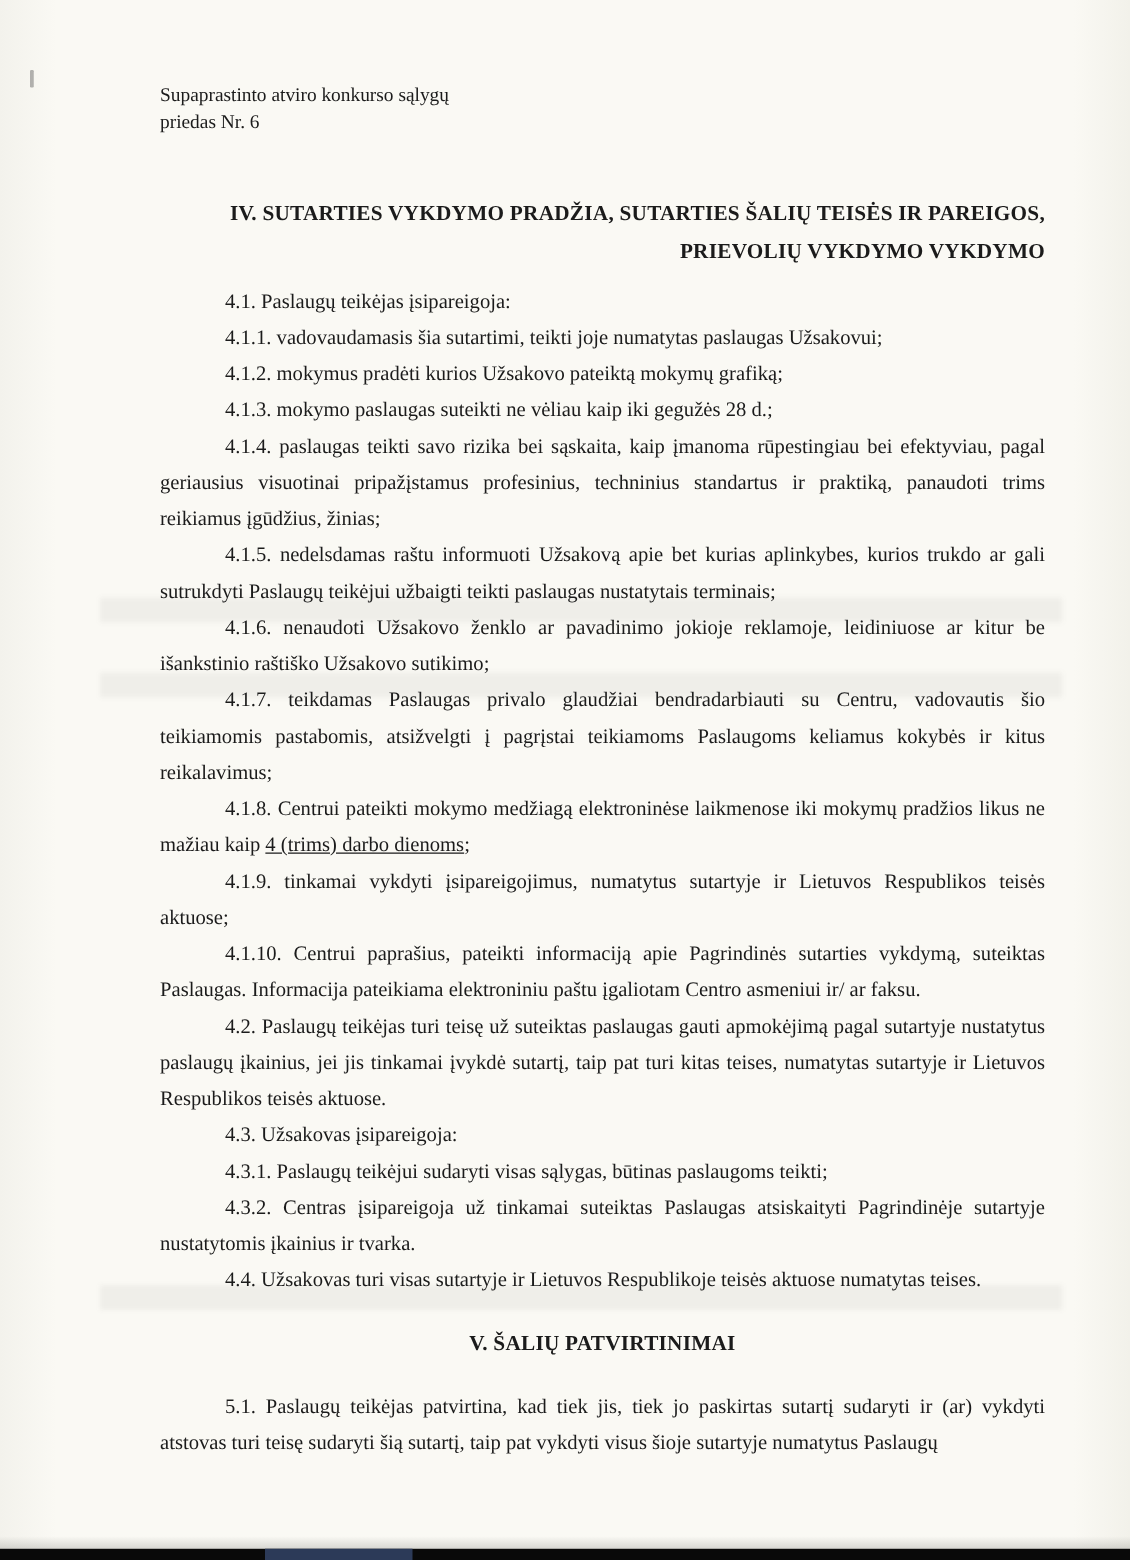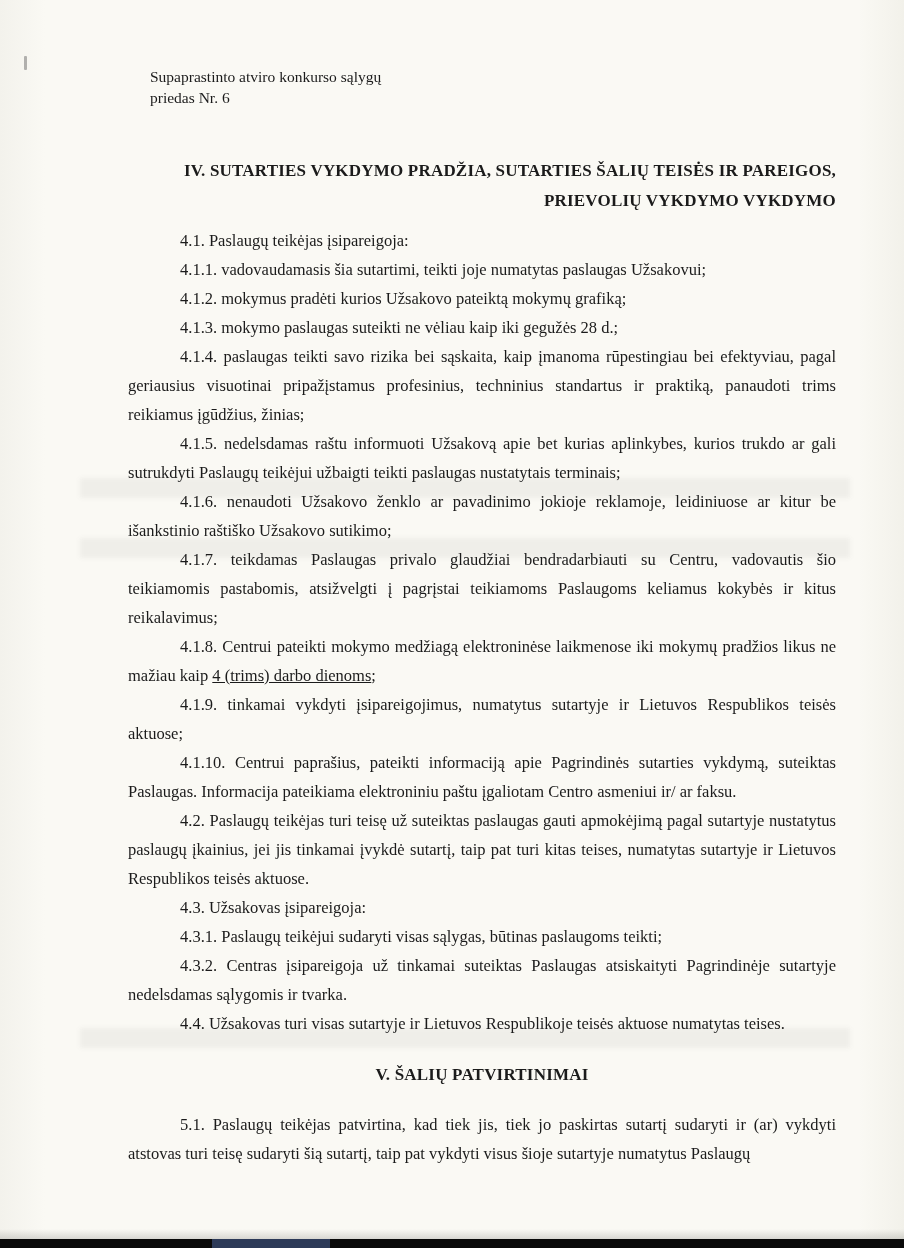--- a/index.html
+++ b/index.html
@@ -17,21 +17,20 @@
   }
   .page {
     position: absolute;
     inset: 0;
     padding: 66px 68px 0 128px;
     box-sizing: border-box;
   }
   .doc-header {
     font-size: 15.5px;
     line-height: 21px;
-    margin-left: 22px;
   }
   .section-title {
     margin-top: 48px;
     font-size: 17px;
     font-weight: bold;
     text-align: right;
     line-height: 30px;
     letter-spacing: 0.2px;
   }
   .body-text {
@@ -127,21 +126,21 @@
     <p class="para">4.1.4. paslaugas teikti savo rizika bei sąskaita, kaip įmanoma rūpestingiau bei efektyviau, pagal geriausius visuotinai pripažįstamus profesinius, techninius standartus ir praktiką, panaudoti trims reikiamus įgūdžius, žinias;</p>
     <p class="para">4.1.5. nedelsdamas raštu informuoti Užsakovą apie bet kurias aplinkybes, kurios trukdo ar gali sutrukdyti Paslaugų teikėjui užbaigti teikti paslaugas nustatytais terminais;</p>
     <p class="para">4.1.6. nenaudoti Užsakovo ženklo ar pavadinimo jokioje reklamoje, leidiniuose ar kitur be išankstinio raštiško Užsakovo sutikimo;</p>
     <p class="para">4.1.7. teikdamas Paslaugas privalo glaudžiai bendradarbiauti su Centru, vadovautis šio teikiamomis pastabomis, atsižvelgti į pagrįstai teikiamoms Paslaugoms keliamus kokybės ir kitus reikalavimus;</p>
     <p class="para"><span>4.1.8. Centrui pateikti mokymo medžiagą elektroninėse laikmenose iki mokymų pradžios likus ne mažiau kaip </span><span class="underline">4 (trims) darbo dienoms</span><span>;</span></p>
     <p class="para">4.1.9. tinkamai vykdyti įsipareigojimus, numatytus sutartyje ir Lietuvos Respublikos teisės aktuose;</p>
     <p class="para">4.1.10. Centrui paprašius, pateikti informaciją apie Pagrindinės sutarties vykdymą, suteiktas Paslaugas. Informacija pateikiama elektroniniu paštu įgaliotam Centro asmeniui ir/ ar faksu.</p>
     <p class="para">4.2. Paslaugų teikėjas turi teisę už suteiktas paslaugas gauti apmokėjimą pagal sutartyje nustatytus paslaugų įkainius, jei jis tinkamai įvykdė sutartį, taip pat turi kitas teises, numatytas sutartyje ir Lietuvos Respublikos teisės aktuose.</p>
     <p class="para">4.3. Užsakovas įsipareigoja:</p>
     <p class="para">4.3.1. Paslaugų teikėjui sudaryti visas sąlygas, būtinas paslaugoms teikti;</p>
-    <p class="para">4.3.2. Centras įsipareigoja už tinkamai suteiktas Paslaugas atsiskaityti Pagrindinėje sutartyje nedelsdamas sąlygomis ir tvarka.</p>
+    <p class="para">4.3.2. Centras įsipareigoja už tinkamai suteiktas Paslaugas atsiskaityti Pagrindinėje sutartyje nustatytomis įkainius ir tvarka.</p>
     <p class="para">4.4. Užsakovas turi visas sutartyje ir Lietuvos Respublikoje teisės aktuose numatytas teises.</p>
 
     <div class="section-title-5">V. ŠALIŲ PATVIRTINIMAI</div>
 
     <p class="para">5.1. Paslaugų teikėjas patvirtina, kad tiek jis, tiek jo paskirtas sutartį sudaryti ir (ar) vykdyti atstovas turi teisę sudaryti šią sutartį, taip pat vykdyti visus šioje sutartyje numatytus Paslaugų</p>
   </div>
 
 </div>
 
 <div class="scan-mark"></div>

